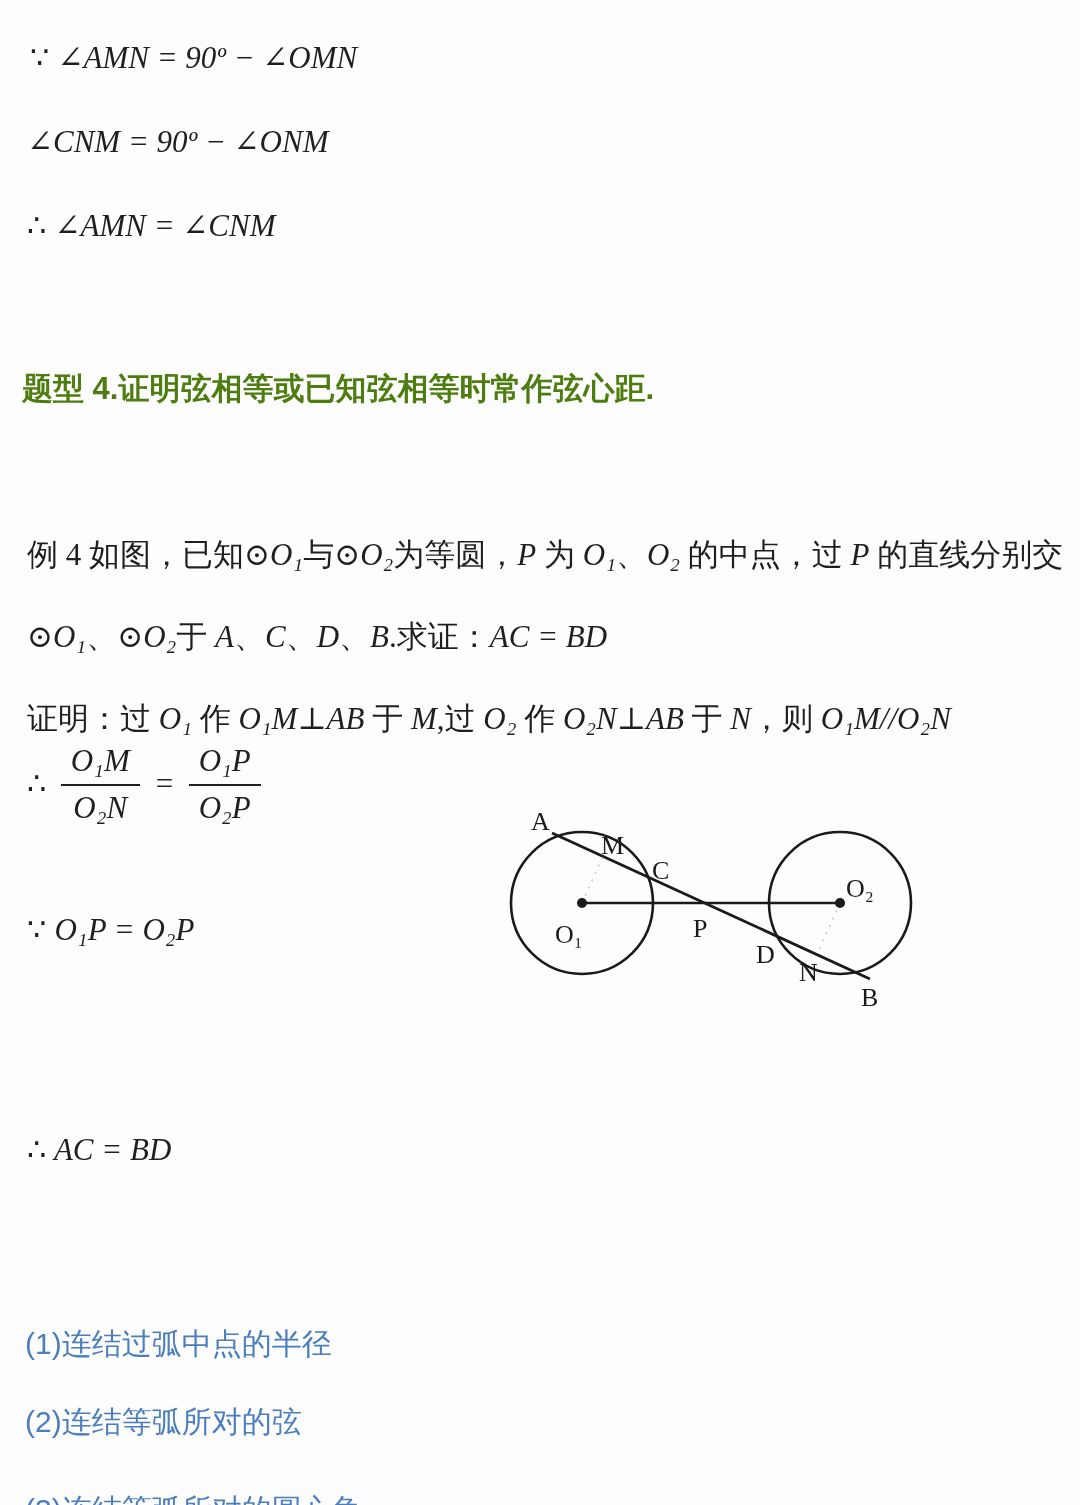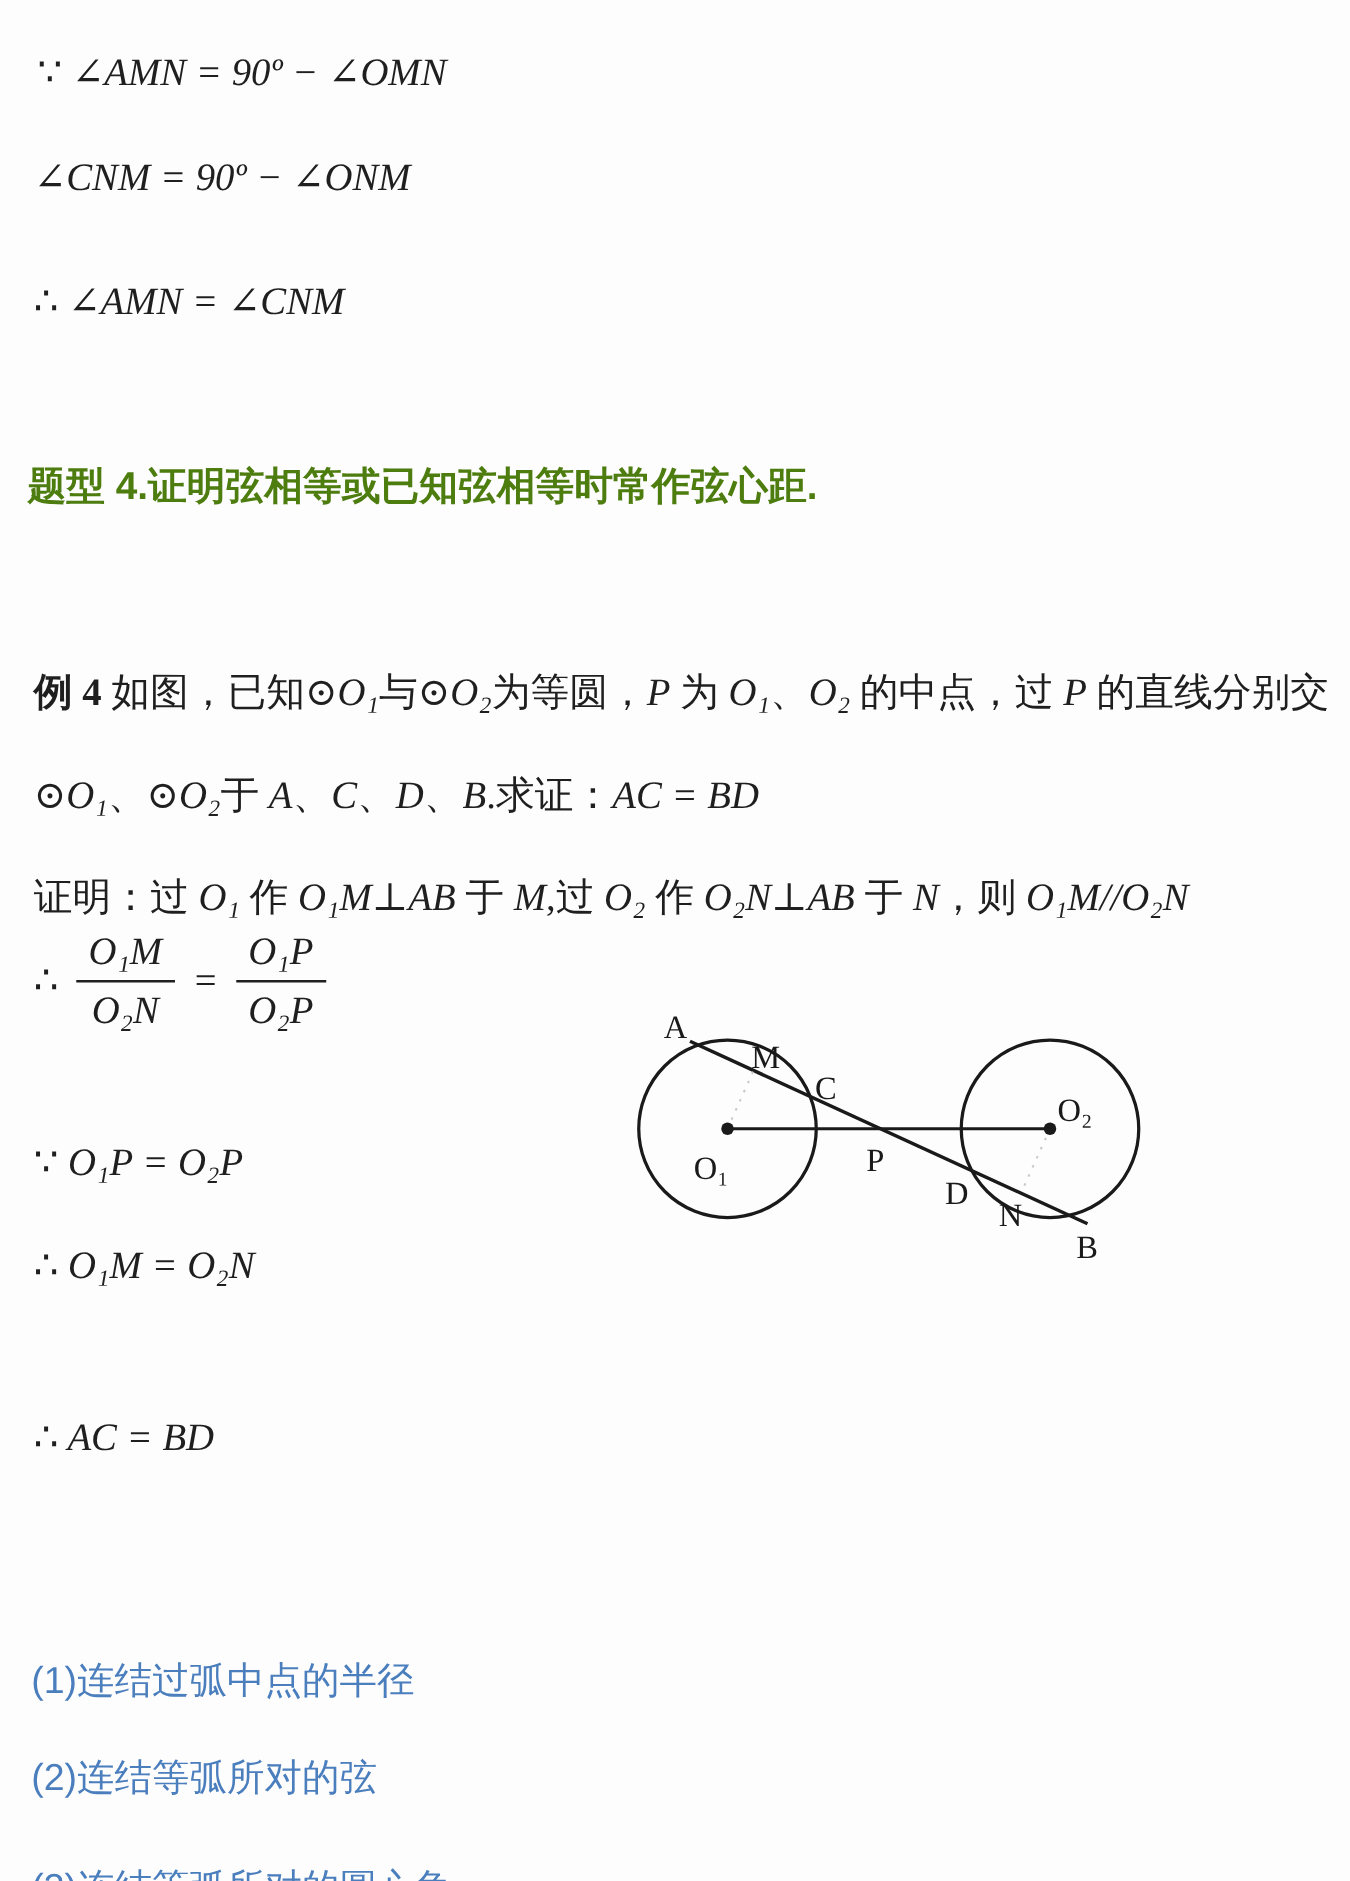--- a/index.html
+++ b/index.html
@@ -20,21 +20,21 @@
     color: #1f1f1f;
     line-height: 1.25;
   }
   
   .m  { font-style: italic; font-family: "Liberation Serif", "DejaVu Serif", "DejaVu Sans", serif; }
   
   .mu { font-style: normal; font-family: "DejaVu Serif", "DejaVu Sans", serif; }
   
   .cn  { font-style: normal; }
   
-  .cnb { font-style: normal; font-weight: bold; }
+  .cnb { font-style: normal; font-weight: normal; }
 
   .blue-head {
     position: absolute;
     white-space: nowrap;
     font-family: "Liberation Sans", "DejaVu Sans", sans-serif;
     font-weight: bold;
     font-size: 31px;
     color: #4d7c0f;
   }
   .blue-item {
@@ -73,21 +73,21 @@
 </style>
 </head>
 <body>
 
 <div class="page">
 
   <p class="line m" style="left:30px; top:8px;">∵ ∠AMN = 90º − ∠OMN</p>
 
   <p class="line m" style="left:27px; top:92px;">∠CNM = 90º − ∠ONM</p>
 
-  <p class="line m" style="left:27px; top:191px;">∴ ∠AMN = ∠CNM</p>
+  <p class="line m" style="left:27px; top:176px;">∴ ∠AMN = ∠CNM</p>
 
   <h2 class="blue-head" style="left:22px; top:342px;">题型 4.证明弦相等或已知弦相等时常作弦心距.</h2>
 
   <p class="line" style="left:27px; top:504px;"><span class="cnb">例 4 </span><span class="cn">如图，已知</span><span class="mu">⊙</span><span class="m">O₁</span><span class="cn">与</span><span class="mu">⊙</span><span class="m">O₂</span><span class="cn">为等圆，</span><span class="m">P</span><span class="cn"> 为 </span><span class="m">O₁</span><span class="cn">、</span><span class="m">O₂</span><span class="cn"> 的中点，过 </span><span class="m">P</span><span class="cn"> 的直线分别交</span></p>
 
   <p class="line" style="left:27px; top:586px;"><span class="mu">⊙</span><span class="m">O₁</span><span class="cn">、</span><span class="mu">⊙</span><span class="m">O₂</span><span class="cn">于 </span><span class="m">A</span><span class="cn">、</span><span class="m">C</span><span class="cn">、</span><span class="m">D</span><span class="cn">、</span><span class="m">B</span><span class="cn">.求证：</span><span class="m">AC = BD</span></p>
 
   <p class="line" style="left:27px; top:668px;"><span class="cn">证明：过 </span><span class="m">O₁</span><span class="cn"> 作 </span><span class="m">O₁M</span><span class="mu">⊥</span><span class="m">AB</span><span class="cn"> 于 </span><span class="m">M</span><span class="cn">,过 </span><span class="m">O₂</span><span class="cn"> 作 </span><span class="m">O₂N</span><span class="mu">⊥</span><span class="m">AB</span><span class="cn"> 于 </span><span class="m">N</span><span class="cn">，则 </span><span class="m">O₁M</span><span class="m">//</span><span class="m">O₂N</span></p>
 
   <div class="line fracline" style="left:27px; top:742px;">
@@ -98,21 +98,20 @@
     </span>
     <span class="m">=</span>
     <span class="frac">
       <span class="num m">O₁P</span>
       <span class="den m">O₂P</span>
     </span>
   </div>
 
   <p class="line m" style="left:27px; top:880px;">∵ O₁P = O₂P</p>
 
-  <p class="line m" style="left:27px; top:962px;">∴ O₁M = O₂N</p>
 
   <p class="line m" style="left:27px; top:1100px;">∴ AC = BD</p>
 
   <svg style="position:absolute; left:495px; top:790px;" width="430" height="235" viewBox="0 0 430 235">
 
     <circle class="stroke" cx="87" cy="113" r="71" stroke-width="2.6"></circle>
     <circle class="stroke" cx="345" cy="113" r="71" stroke-width="2.6"></circle>
 
     <line class="stroke" x1="87" y1="113" x2="345" y2="113" stroke-width="2.4"></line>
 

